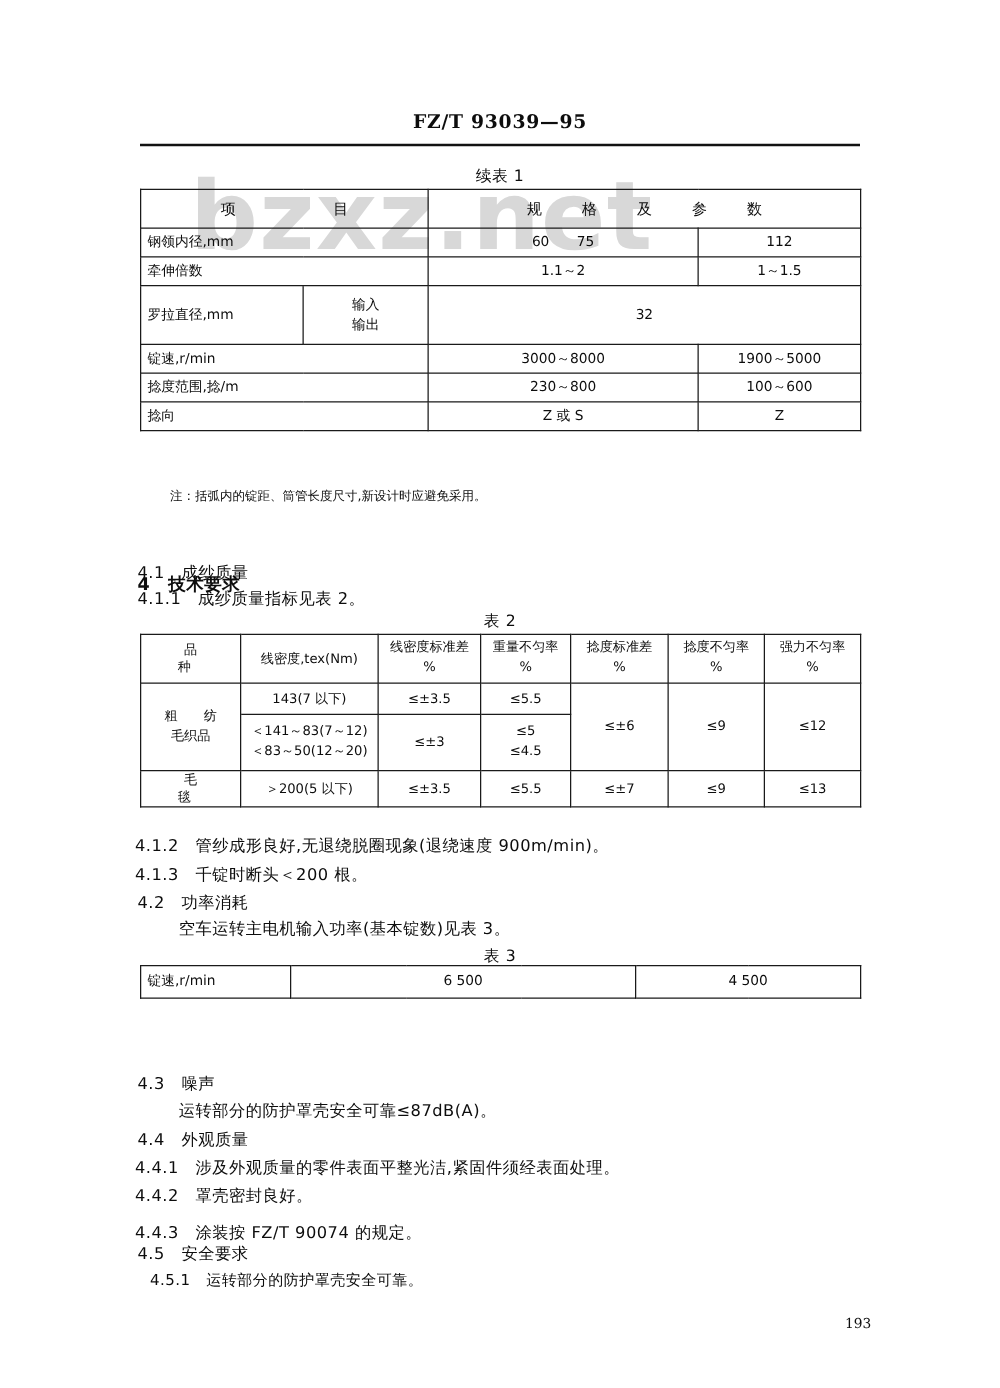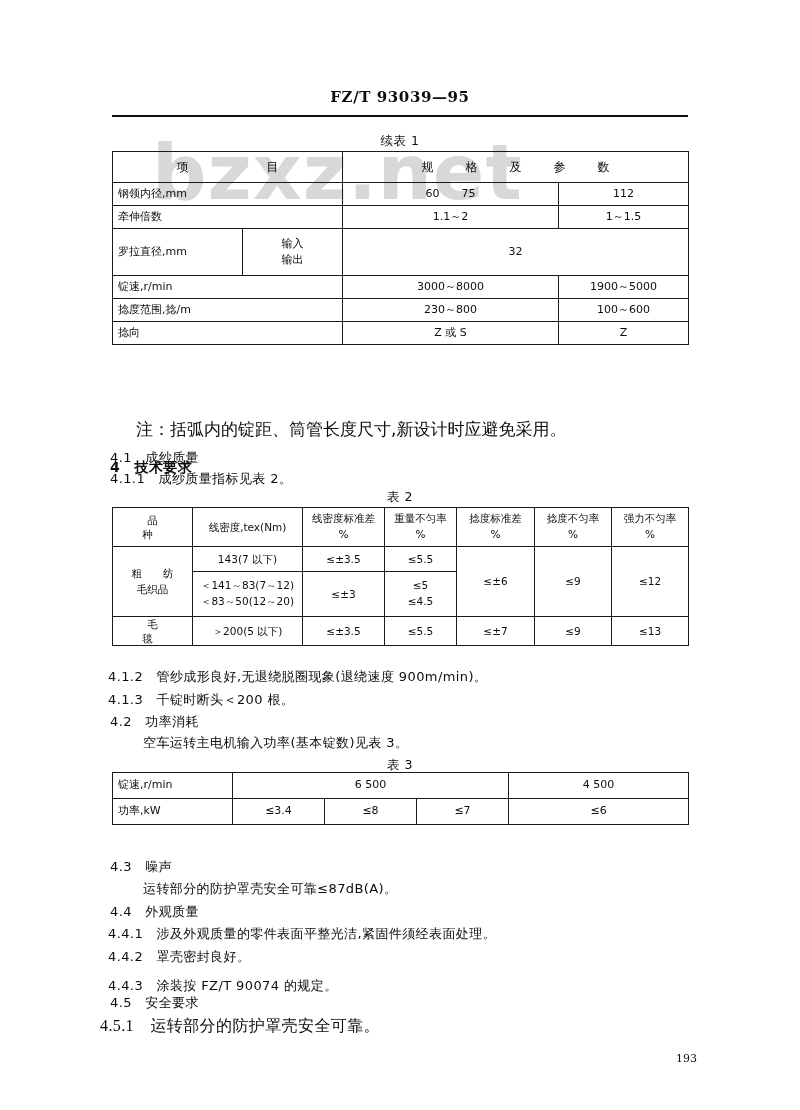--- a/index.html
+++ b/index.html
@@ -123,37 +123,37 @@
 
   
   .para {
     position: absolute;
     font-size: 12.5px;
     letter-spacing: 0.4px;
     white-space: nowrap;
   }
   .para.bold { font-weight: bold; margin-top: 39px; }
 
-  .note { position: absolute; left: 136px; top: 390px; font-size: 17px; margin-top: 28px; }
+  .note { position: absolute; left: 136px; top: 390px; font-size: 10px; }
 
   #p-sec4    { left: 110px; top: 420px; font-size: 14px; font-weight: bold; }
   #p-41      { left: 110px; top: 449px; font-size: 13px; }
   #p-411     { left: 110px; top: 470px; font-size: 13px; }
   #p-412     { left: 108px; top: 668px; font-size: 13px; }
   #p-413     { left: 108px; top: 691px; font-size: 13px; }
   #p-42      { left: 110px; top: 713px; font-size: 13px; }
   #p-42b     { left: 143px; top: 734px; font-size: 13px; }
   #p-43      { left: 110px; top: 858px; font-size: 13px; }
   #p-43b     { left: 143px; top: 880px; font-size: 13px; }
   #p-44      { left: 110px; top: 903px; font-size: 13px; }
   #p-441     { left: 108px; top: 925px; font-size: 13px; }
   #p-442     { left: 108px; top: 948px; font-size: 13px; }
   #p-443     { left: 108px; top: 977px; font-size: 13px; }
   #p-45      { left: 110px; top: 994px; font-size: 13px; }
-  #p-451     { left: 100px; top: 1016px; font-size: 16px; font-family: Liberation Serif, serif; }
+  #p-451     { left: 120px; top: 1016px; font-size: 12px; }
 
   .pageno {
     position: absolute;
     left: 676px;
     top: 1052px;
     font-size: 11px;
     font-family: "DejaVu Serif", "Liberation Serif", serif;
   }
 
   .stack { display: block; line-height: 1.5; }
@@ -323,27 +323,20 @@
         <col style="width:92px">
         <col style="width:90px">
         <col style="width:90px">
       </colgroup>
       <tbody>
         <tr class="outer-top">
           <td class="l">锭速,r/min</td>
           <td class="c" colspan="3">6 500</td>
           <td class="c" colspan="2">4 500</td>
         </tr>
-        <tr class="outer-bottom">
-          <td class="l">功率,kW</td>
-          <td class="c">≤3.4</td>
-          <td class="c">≤8</td>
-          <td class="c">≤7</td>
-          <td class="c" colspan="2">≤6</td>
-        </tr>
       </tbody>
     </table>
 
     <div class="para" id="p-43">4.3　噪声</div>
     <div class="para" id="p-43b">运转部分的防护罩壳安全可靠≤87dB(A)。</div>
     <div class="para" id="p-44">4.4　外观质量</div>
     <div class="para" id="p-441">4.4.1　涉及外观质量的零件表面平整光洁,紧固件须经表面处理。</div>
     <div class="para" id="p-442">4.4.2　罩壳密封良好。</div>
     <div class="para" id="p-443">4.4.3　涂装按 FZ/T 90074 的规定。</div>
     <div class="para" id="p-45">4.5　安全要求</div>

